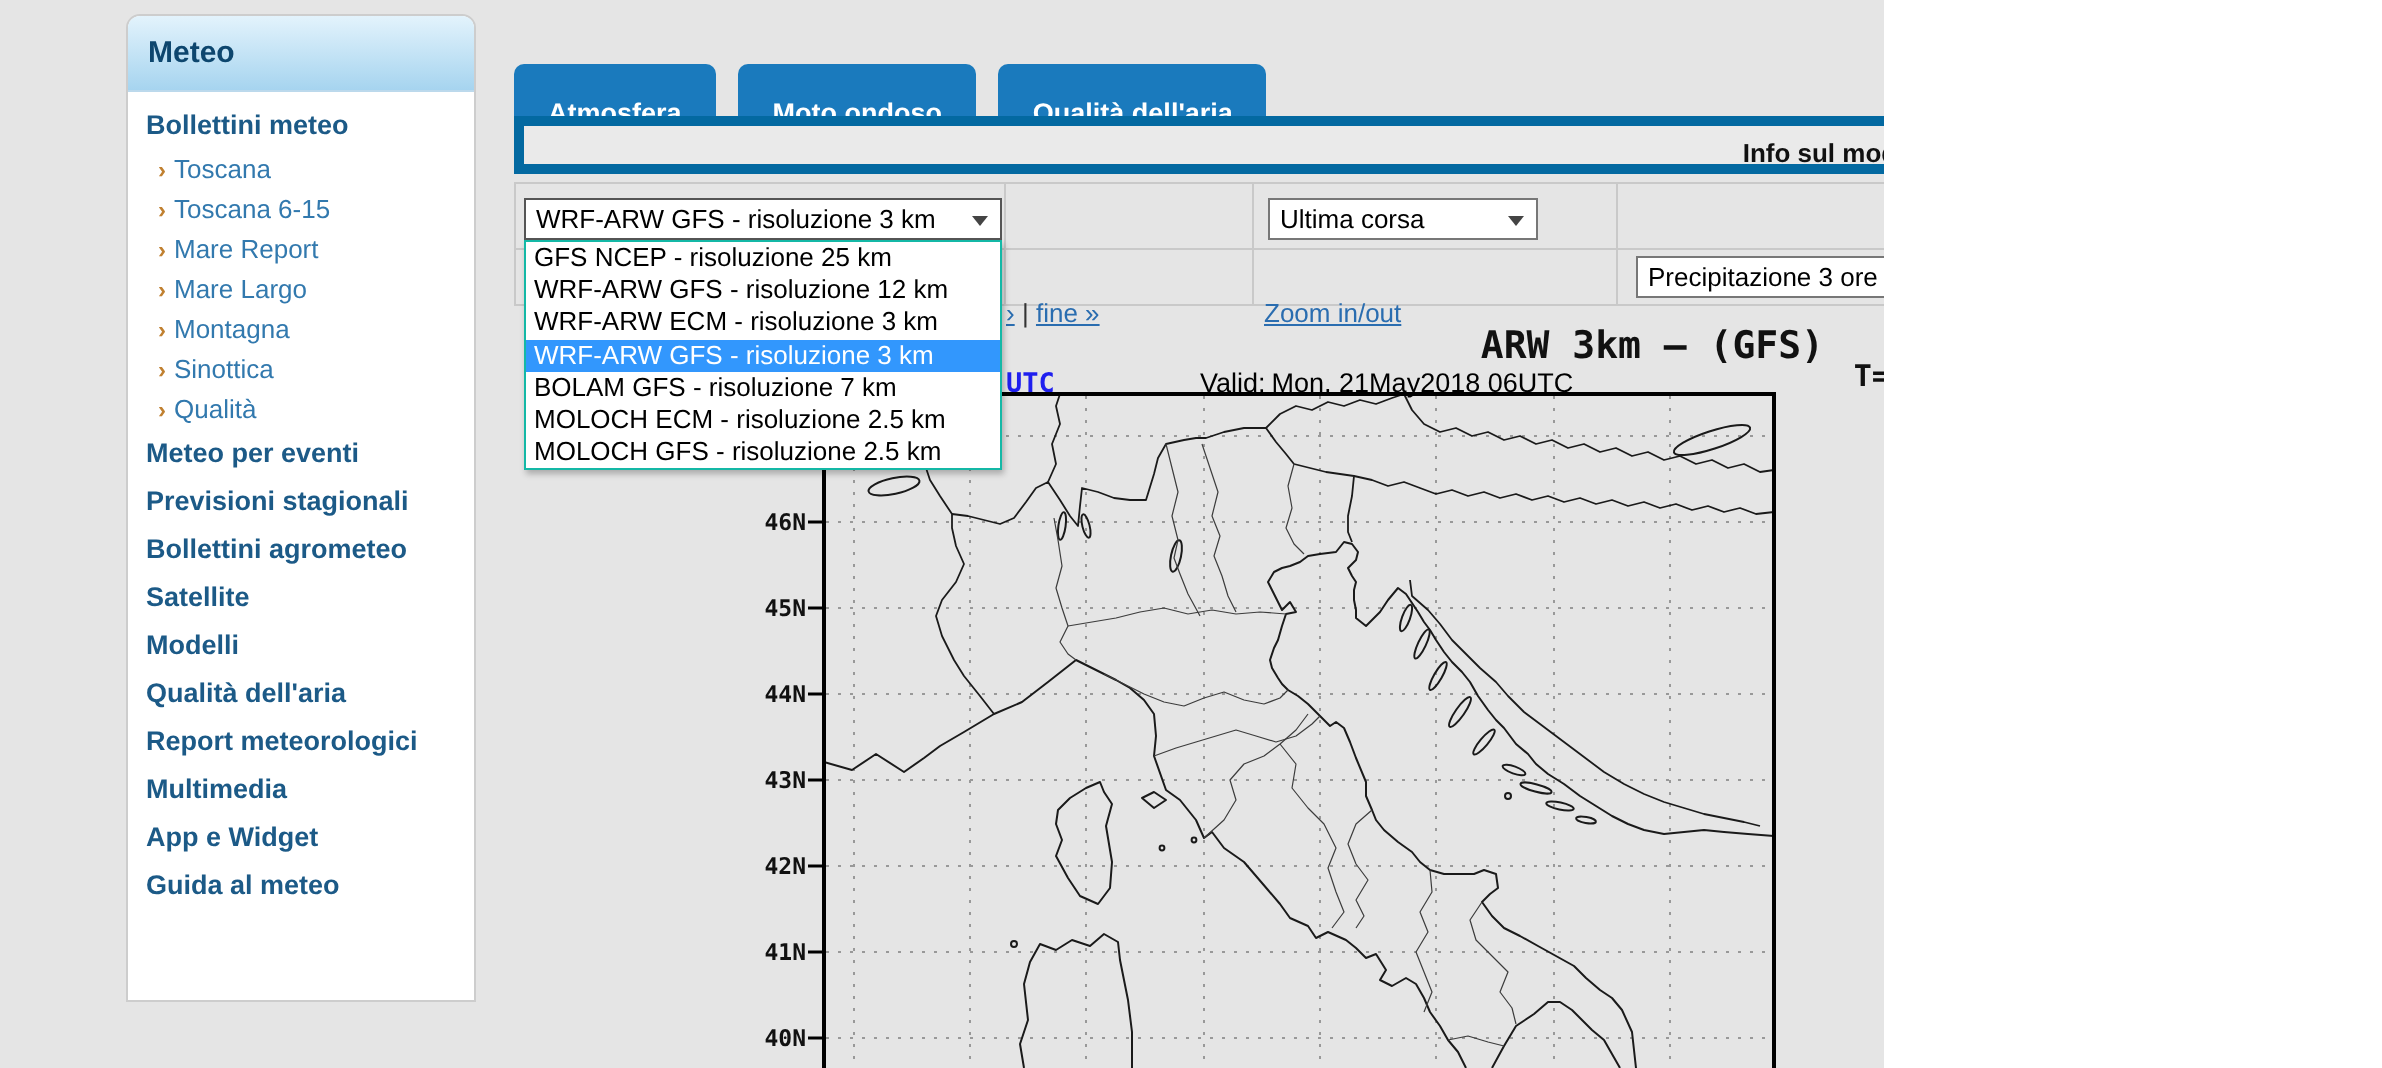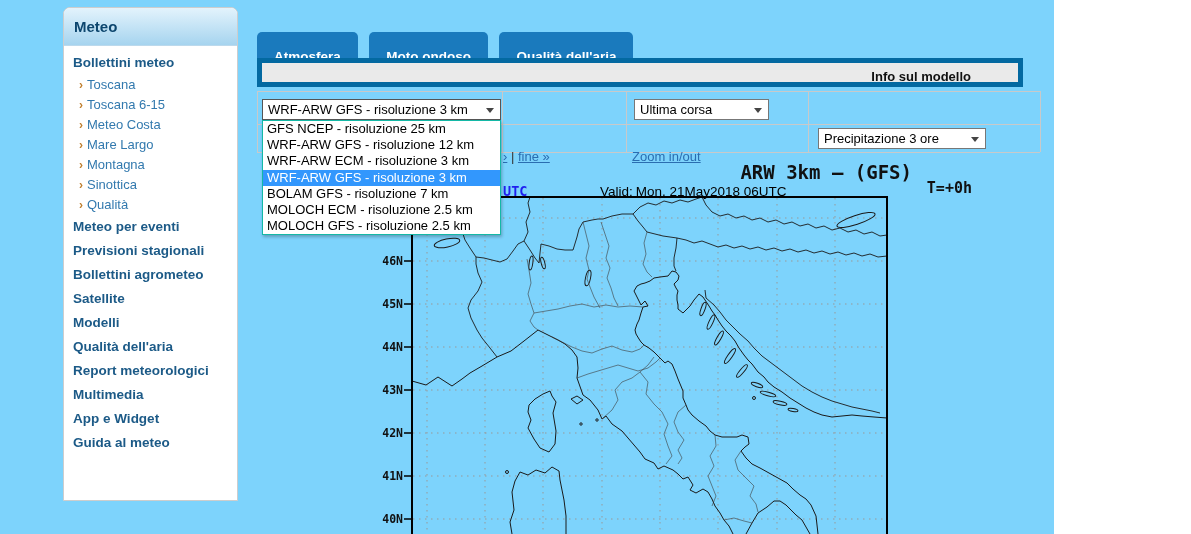--- a/index.html
+++ b/index.html
@@ -1,19 +1,19 @@
 <!DOCTYPE html>
 <html><head>
 <meta charset="utf-8">
 <style>
   * { margin:0; padding:0; box-sizing:border-box; }
   html,body { background:#fff; }
   #app {
-    position:relative; width:1054px; height:534px; overflow:hidden;
-    font-family:"Liberation Sans", sans-serif; background:#7dd3fc;
+    position:relative; width:942px; height:534px; overflow:hidden;
+    font-family:"Liberation Sans", sans-serif; background:#e5e5e5;
   }
   
   #sidebar {
     position:absolute; left:63px; top:7px; width:175px; height:494px;
     background:#fff; border:1px solid #cdcdcd; border-radius:7px 7px 0 0;
   }
   #sidebar .hdr {
     height:38px; line-height:38px; padding-left:10px;
     font-size:15px; font-weight:bold; color:#0d466e;
     background:linear-gradient(#e3f3fc,#a6d4ef);
@@ -90,21 +90,21 @@
 <body>
 
 <div id="app">
 
   <div id="sidebar">
     <div class="hdr">Meteo</div>
     <ul>
       <li class="section">Bollettini meteo</li>
       <li class="sub"><span class="arrow">›</span><span>Toscana</span></li>
       <li class="sub"><span class="arrow">›</span><span>Toscana 6-15</span></li>
-      <li class="sub"><span class="arrow">›</span><span>Meteo Costa</span></li>
+      <li class="sub"><span class="arrow">›</span><span>Mare Report</span></li>
       <li class="sub"><span class="arrow">›</span><span>Mare Largo</span></li>
       <li class="sub"><span class="arrow">›</span><span>Montagna</span></li>
       <li class="sub"><span class="arrow">›</span><span>Sinottica</span></li>
       <li class="sub"><span class="arrow">›</span><span>Qualità</span></li>
       <li class="section">Meteo per eventi</li>
       <li class="section">Previsioni stagionali</li>
       <li class="section">Bollettini agrometeo</li>
       <li class="section">Satellite</li>
       <li class="section">Modelli</li>
       <li class="section">Qualità dell'aria</li>

